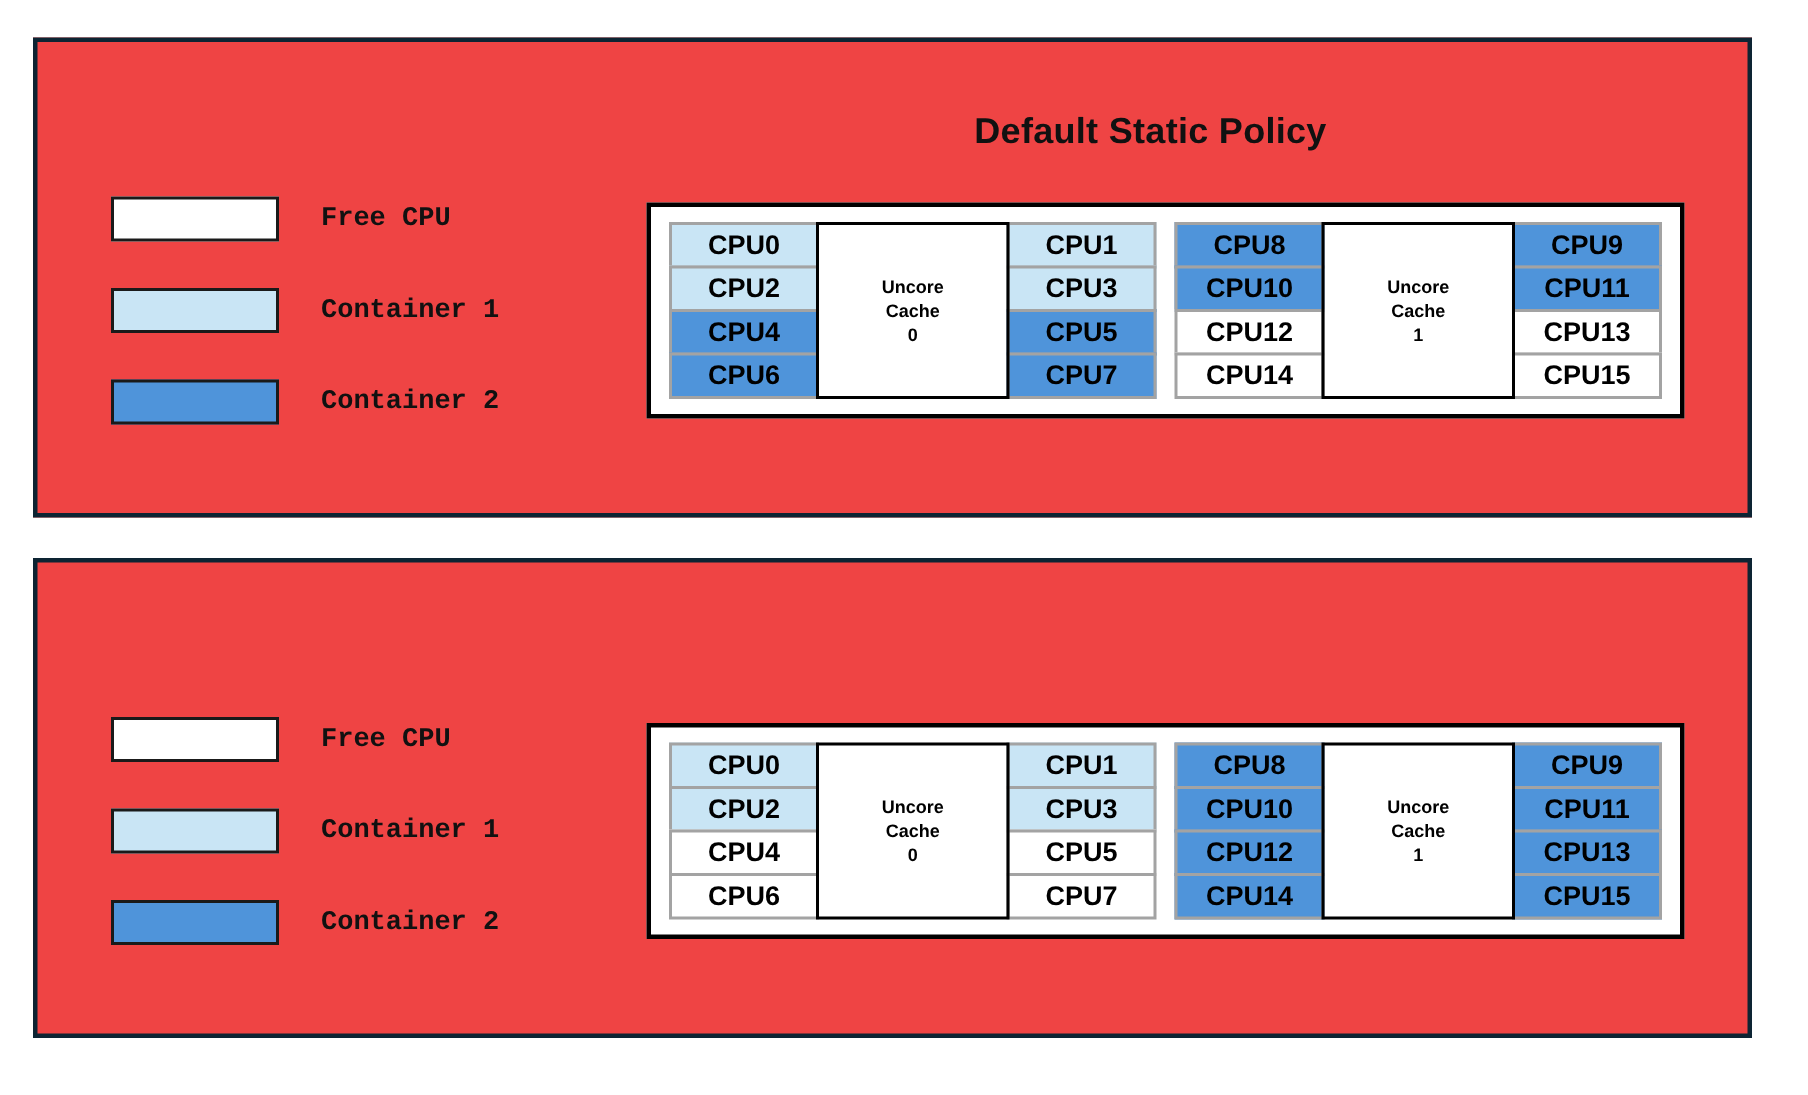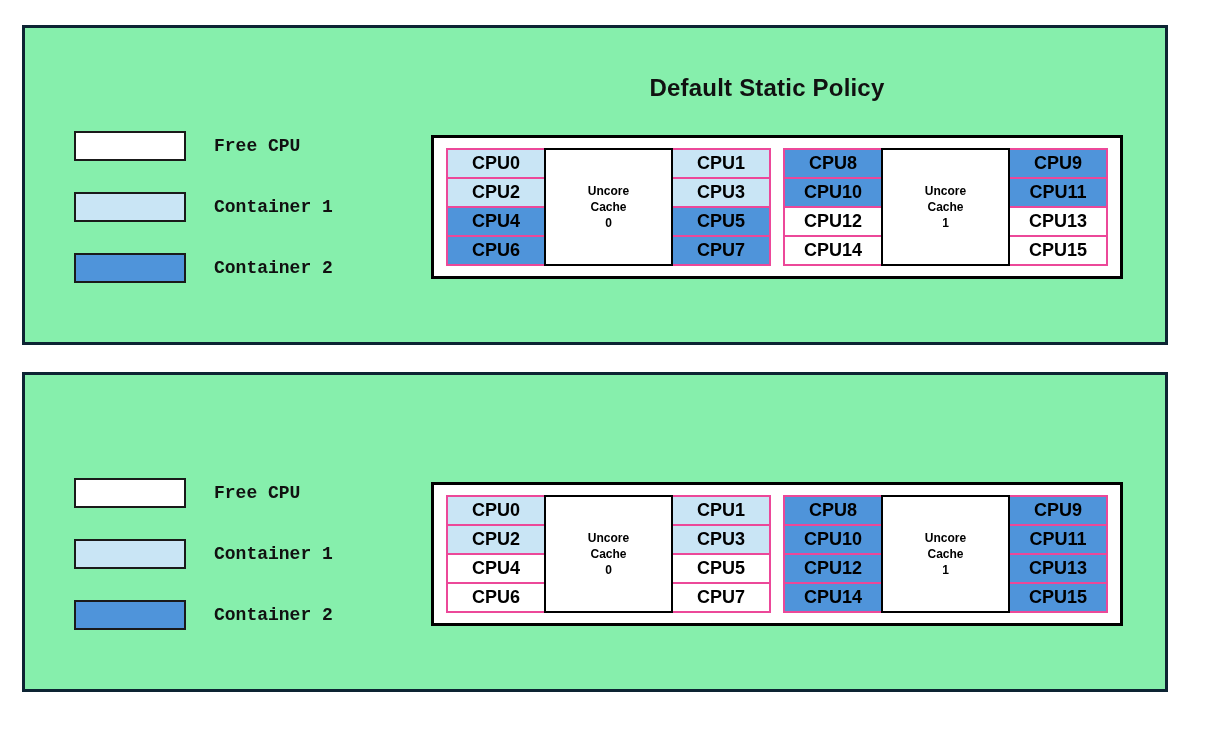--- a/index.html
+++ b/index.html
@@ -10,21 +10,21 @@
     background: #ffffff;
     font-family: "Liberation Sans", sans-serif;
     overflow: hidden;
   }
   .panel {
     position: absolute;
     left: 22px;
     width: 1146px;
     height: 320px;
     border: 3px solid #0d2433;
-    background: #86efac;
+    background: #ef4444;
     box-sizing: border-box;
     padding-left: 28px;
   }
   .panel-0 { top: 25px; }
   .panel-1 { top: 372px; }
   .panel-title {
     position: absolute;
     left: 384px;
     top: 46px;
     width: 716px;
@@ -77,21 +77,21 @@
   }
   .cpu-col {
     flex: 1 1 0;
     display: flex;
     flex-direction: column;
     min-width: 0;
   }
   .cell {
     height: 31px;
     box-sizing: border-box;
-    border: 2px solid #ec4899;
+    border: 2px solid #a3a3a3;
     display: flex;
     align-items: center;
     justify-content: center;
     font-size: 18px;
     font-weight: bold;
     color: #000000;
     background: #ffffff;
   }
   .cell + .cell { margin-top: -2px; }
   .cache-box {

